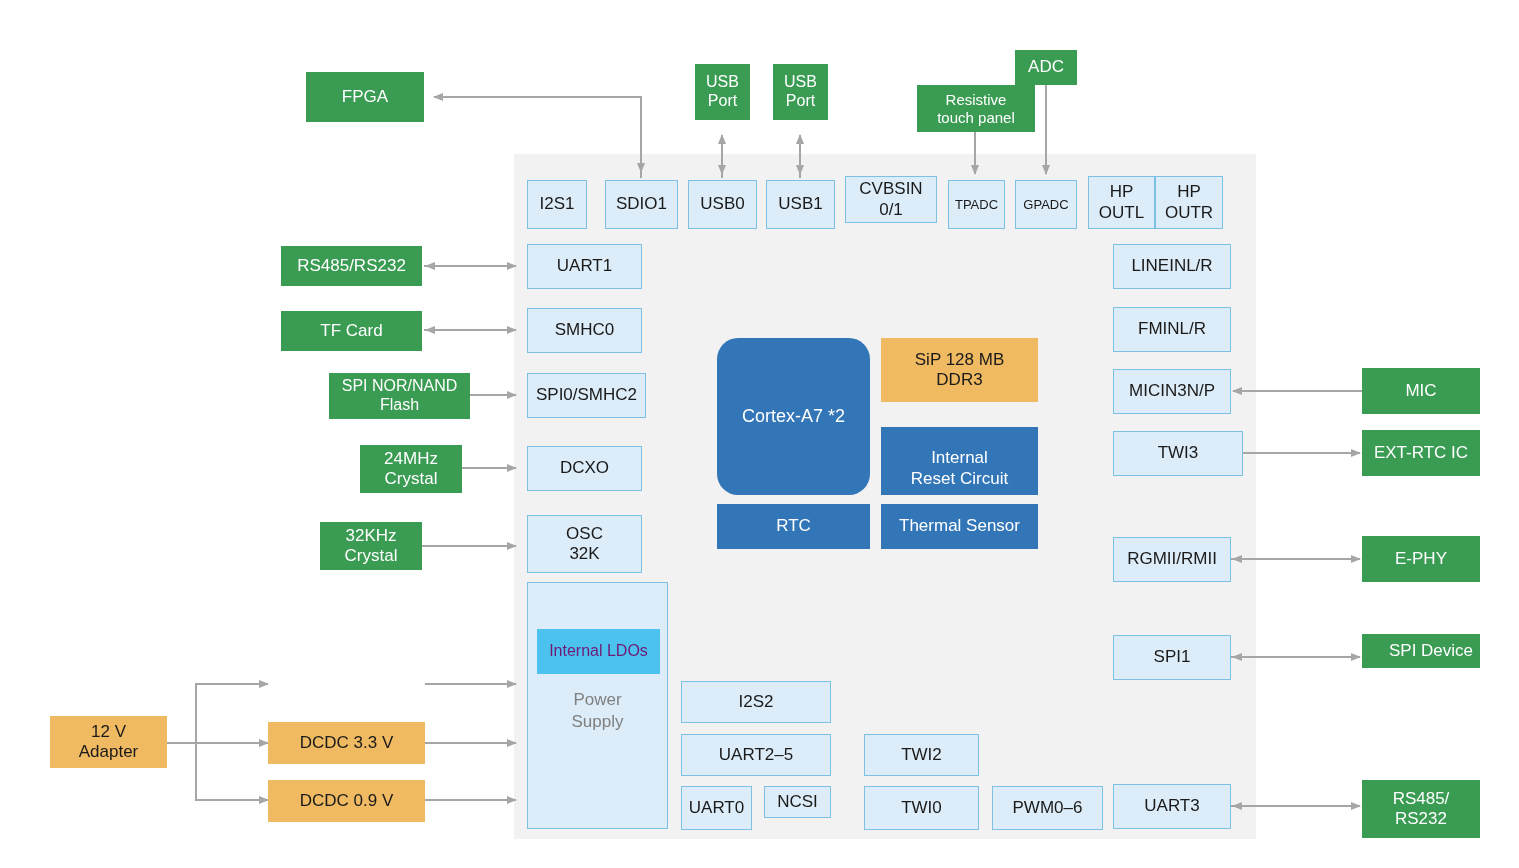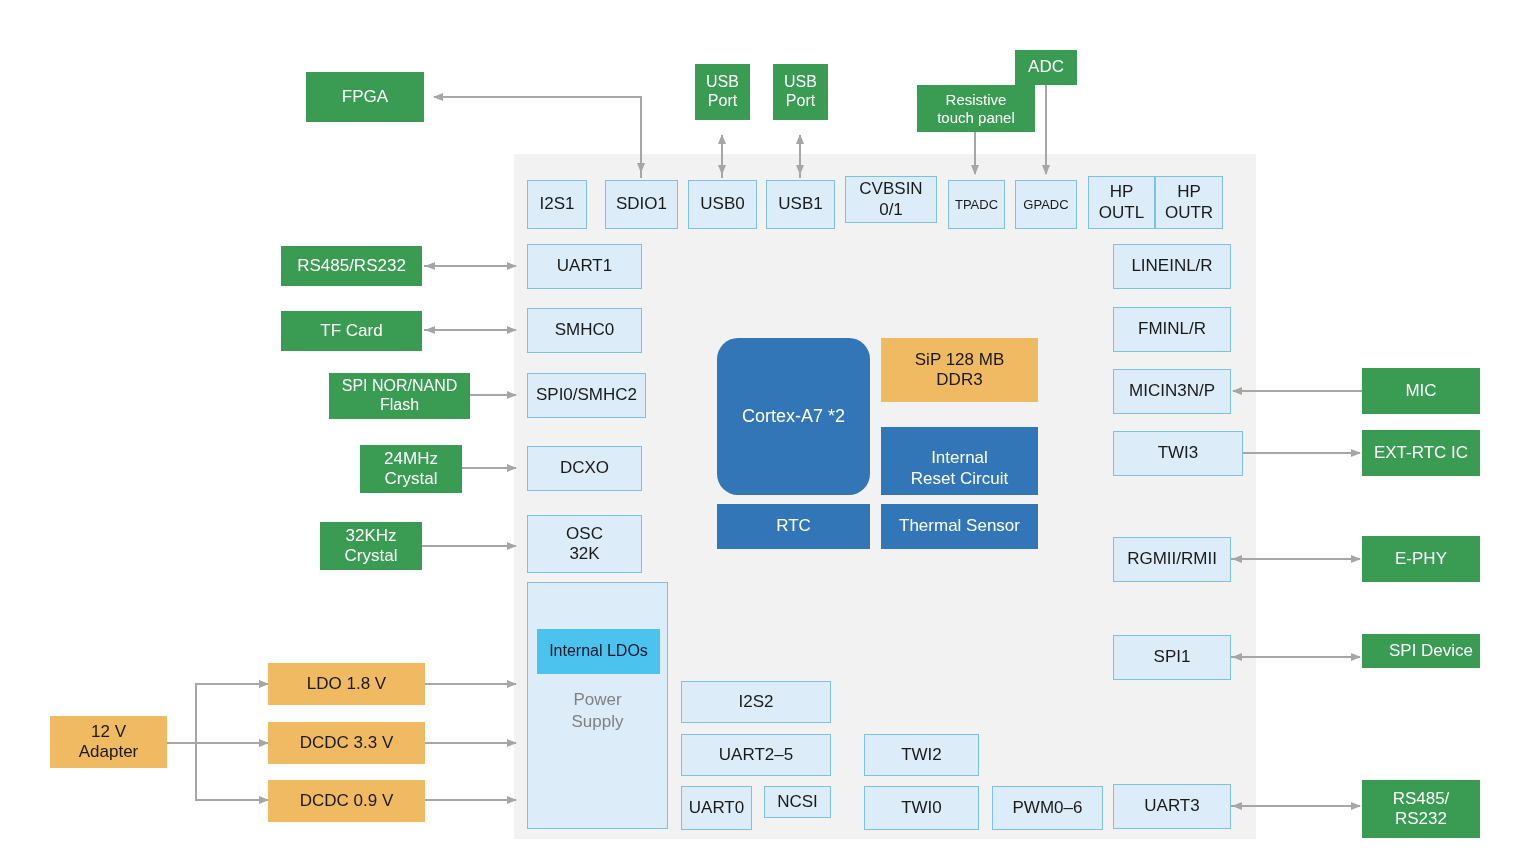--- a/index.html
+++ b/index.html
@@ -20,21 +20,21 @@
   
   .gr{background:#3a9b53;border:none;color:#ffffff;font-size:17px;}
 
   
   .or{background:#f0ba62;border:none;color:#1a1a1a;font-size:17px;}
 
   
   .db{background:#3276b8;border:none;color:#ffffff;font-size:17px;}
 
   
-  .cy{background:#4cc3ef;border:none;color:#0f172a;font-size:16px;}
+  .cy{background:#4cc3ef;border:none;color:#701a75;font-size:16px;}
 
   
   .ps{background:#dcecf8;border:1px solid #7cc1e4;color:#7f7f7f;font-size:17px;
       align-items:flex-start;justify-content:center;}
   .ps-label{position:absolute;left:0;right:0;top:52%;transform:translateY(-50%);
             text-align:center;color:#808080;font-size:17px;line-height:1.25;}
 
   svg.wires{position:absolute;left:0;top:0;width:1519px;height:868px;
             pointer-events:none;overflow:visible;}
 </style>
@@ -127,21 +127,20 @@
 
   <div class="box gr" style="left:1362px;top:430px;width:118px;height:46px;">EXT-RTC IC</div>
   <div class="box gr" style="left:1362px;top:368px;width:118px;height:46px;">MIC</div>
   <div class="box gr" style="left:1362px;top:536px;width:118px;height:46px;">E-PHY</div>
   <div class="box gr" style="left:1362px;top:634px;width:118px;height:34px;padding-left:20px;">SPI Device</div>
   <div class="box gr" style="left:1362px;top:780px;width:118px;height:58px;">RS485/
 RS232</div>
 
   <div class="box or" style="left:50px;top:716px;width:117px;height:52px;">12 V
 Adapter</div>
-  <div class="box or" style="left:268px;top:663px;width:157px;height:42px;">LDO 1.8 V</div>
   <div class="box or" style="left:268px;top:722px;width:157px;height:42px;">DCDC 3.3 V</div>
   <div class="box or" style="left:268px;top:780px;width:157px;height:42px;">DCDC 0.9 V</div>
 
   <div class="box lb" style="left:527px;top:180px;width:60px;height:49px;">I2S1</div>
   <div class="box lb" style="left:605px;top:180px;width:73px;height:49px;">SDIO1</div>
   <div class="box lb" style="left:688px;top:180px;width:69px;height:49px;">USB0</div>
   <div class="box lb" style="left:766px;top:180px;width:69px;height:49px;">USB1</div>
   <div class="box lb" style="left:845px;top:176px;width:92px;height:47px;">CVBSIN
 0/1</div>
   <div class="box lb sm" style="left:948px;top:180px;width:57px;height:49px;">TPADC</div>

